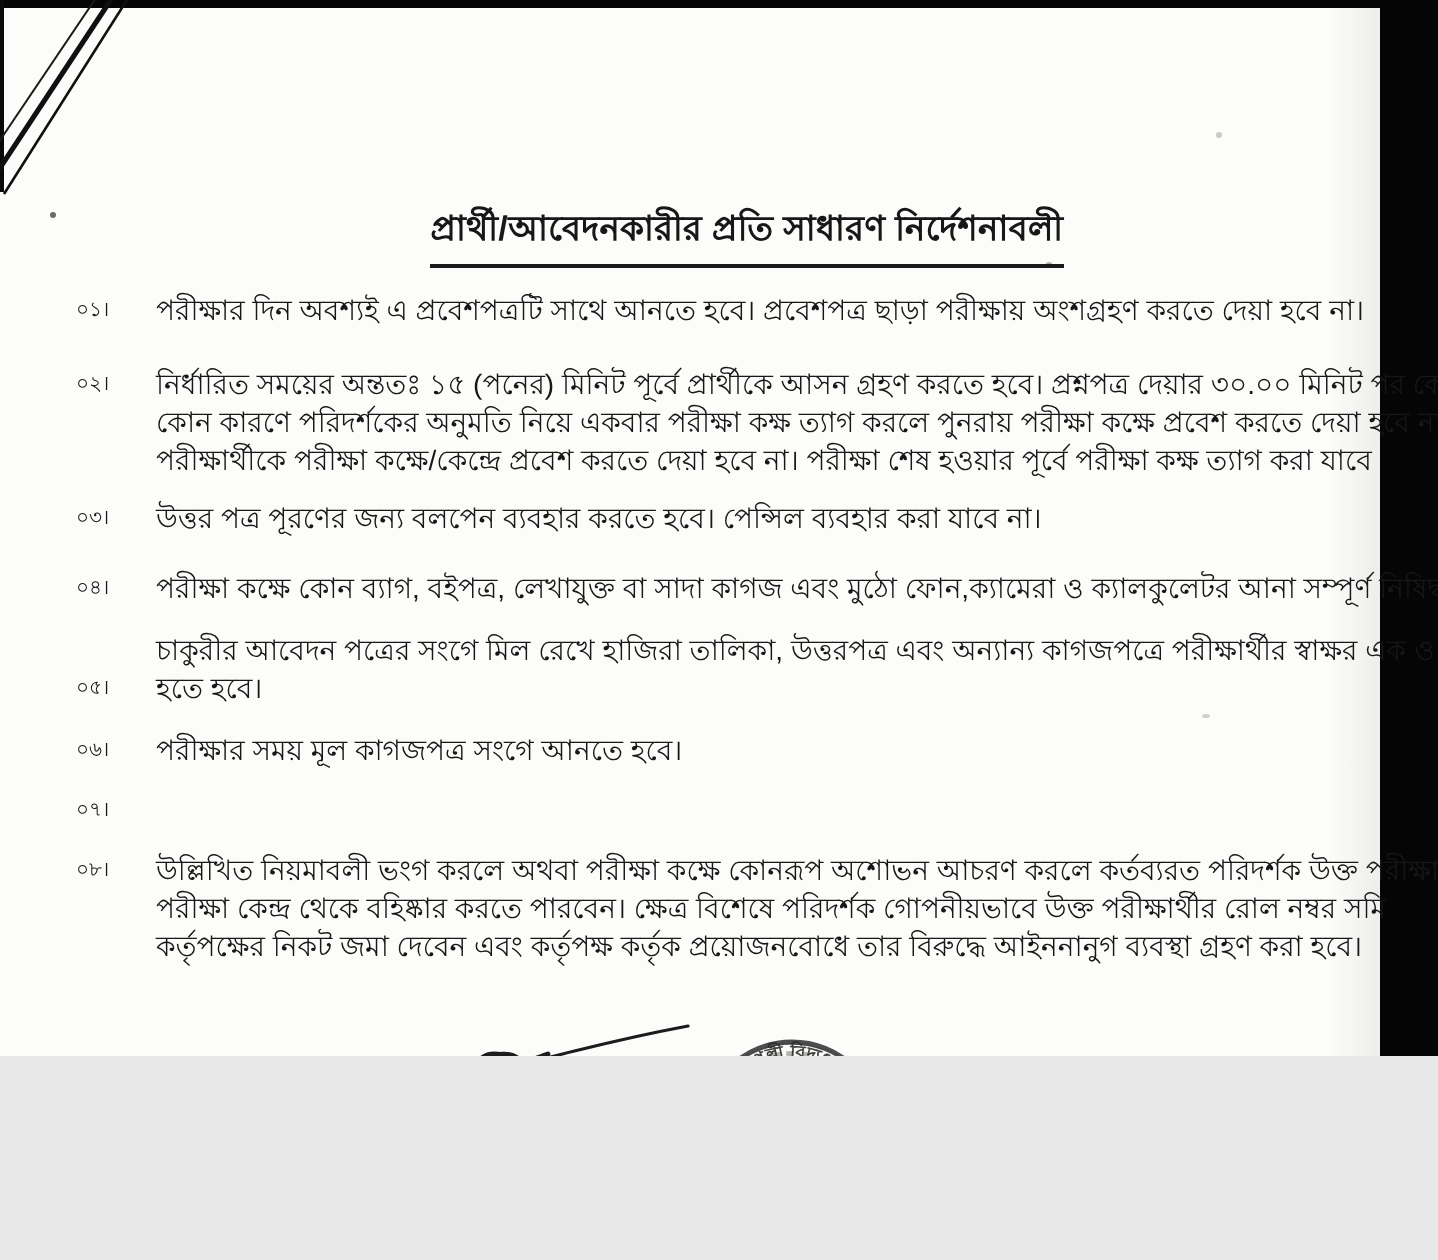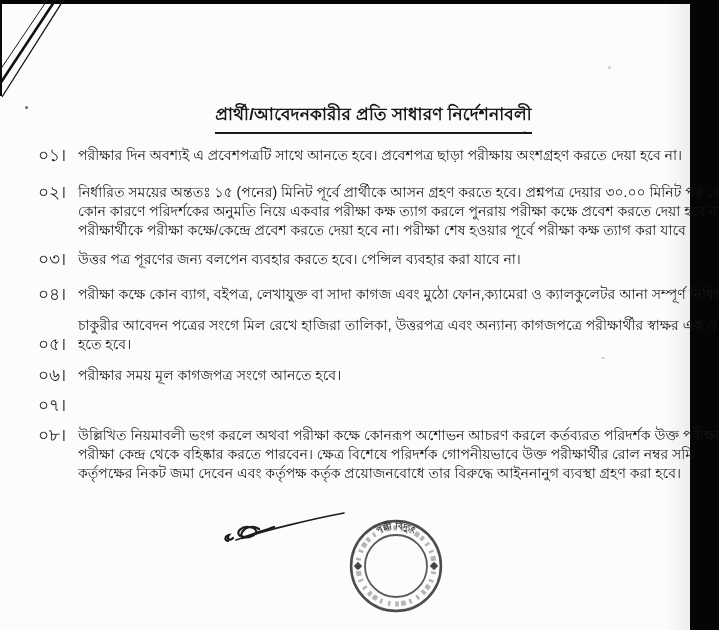--- a/index.html
+++ b/index.html
@@ -1,18 +1,18 @@
 <!DOCTYPE html>
 <html><head>
 <meta charset="utf-8">
 <style>
   html,body{margin:0;padding:0;background:#e8e8e8;}
   .page{
     position:relative;
-    width:719px;height:630px;
+    width:719px;height:528px;
     background:#fcfcfa;
     overflow:hidden;
     font-family:"Liberation Sans","DejaVu Sans",sans-serif;
     color:#171717;
   }
   
   .edge-top{position:absolute;left:0;top:0;width:719px;height:4px;background:#050505;}
   .edge-right{position:absolute;right:0;top:0;width:29px;height:630px;background:#050505;}
   .edge-left-sliver{position:absolute;left:0;top:0;width:2px;height:96px;background:#0a0a0a;}
   .right-shadow{position:absolute;right:29px;top:0;width:26px;height:630px;
@@ -33,21 +33,21 @@
   }
 
   .list{position:absolute;left:0;top:146px;width:719px;}
   .row{display:flex;align-items:flex-start;padding-left:38px;margin-bottom:12px;}
   .row:nth-child(1){margin-bottom:18px;}
   .row:nth-child(2){margin-bottom:10px;}
   .row:nth-child(3){margin-bottom:16px;}
   .row:nth-child(5){margin-bottom:12px;align-items:flex-end;}
   .row:nth-child(6){margin-bottom:11px;}
   .row:nth-child(7){margin-bottom:11px;align-items:flex-end;}
-  .num{flex:0 0 40px;font-size:17px;line-height:19px;white-space:nowrap;}
+  .num{flex:0 0 40px;font-size:10px;line-height:19px;white-space:nowrap;}
   .lines{flex:1 1 auto;min-width:0;}
   .line{font-size:14px;line-height:19px;white-space:nowrap;}
 
   .signature{position:absolute;left:222px;top:505px;}
   .stamp{position:absolute;left:348px;top:518px;}
   .stamp svg{display:block;}
 </style>
 </head>
 <body>
 

